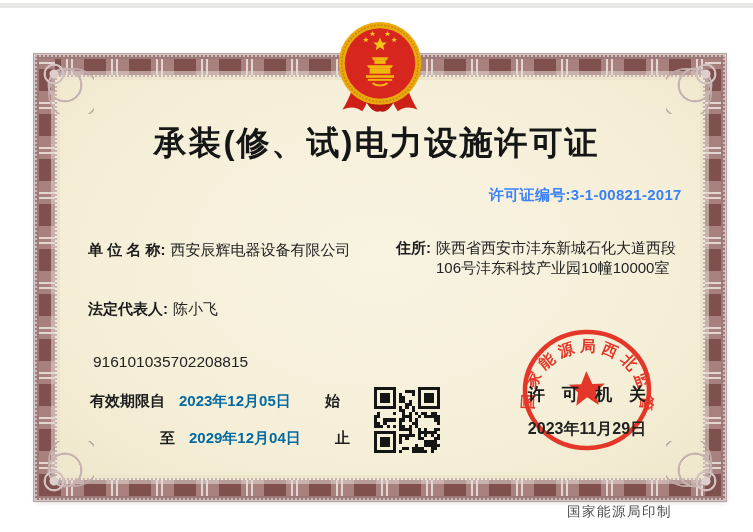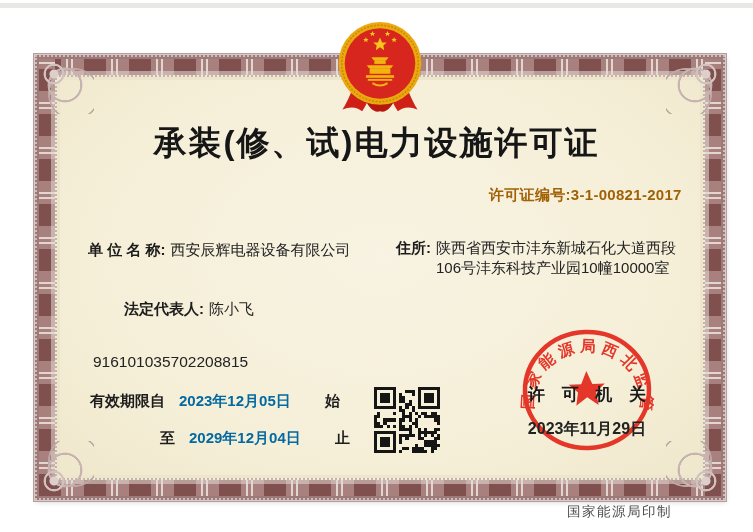--- a/index.html
+++ b/index.html
@@ -59,30 +59,30 @@
   .content{position:absolute;inset:0;z-index:10;}
 
   .emblem{position:absolute;left:333px;top:20px;width:94px;height:100px;z-index:12;}
 
   .title{
     position:absolute;left:0;width:753px;top:121px;
     text-align:center;font-size:33px;font-weight:bold;letter-spacing:2px;color:#161616;
   }
   .license-no{
     position:absolute;left:489px;top:186px;
-    font-size:15px;font-weight:bold;color:#a16207;letter-spacing:.3px;
+    font-size:15px;font-weight:bold;color:#3b82f6;letter-spacing:.3px;
   }
 
   .f-row{position:absolute;display:flex;align-items:flex-start;font-size:15px;line-height:1.3;}
   .lbl{font-weight:bold;white-space:nowrap;color:#1c1c1c;}
   .val{color:#222;margin-left:5px;}
   .r-company{left:88px;top:240px;}
   .r-address{left:396px;top:238px;}
   .r-address .val{width:262px;}
-  .r-legal{left:88px;top:299px;margin-left:36px;}
+  .r-legal{left:88px;top:299px;}
   .r-category{left:385px;top:297px;}
   .r-category .val{width:172px;}
   .r-credit{left:88px;top:352px;font-size:15.5px;}
   .r-valid1{left:90px;top:391px;align-items:center;}
   .r-valid2{left:160px;top:428px;}
   .date-val{font-weight:bold;color:#0369a1;width:120px;margin-left:14px;}
   .suffix{font-weight:bold;margin-left:26px;}
 
   .qr{position:absolute;left:374px;top:387px;width:66px;height:66px;}
 

